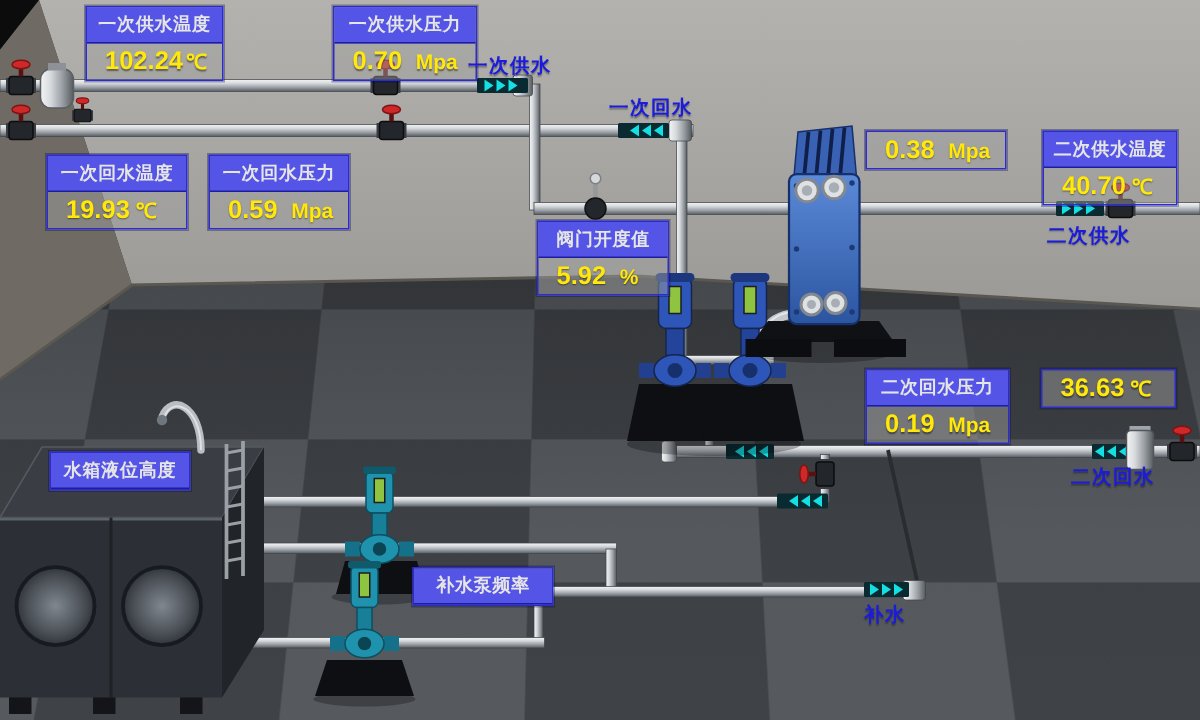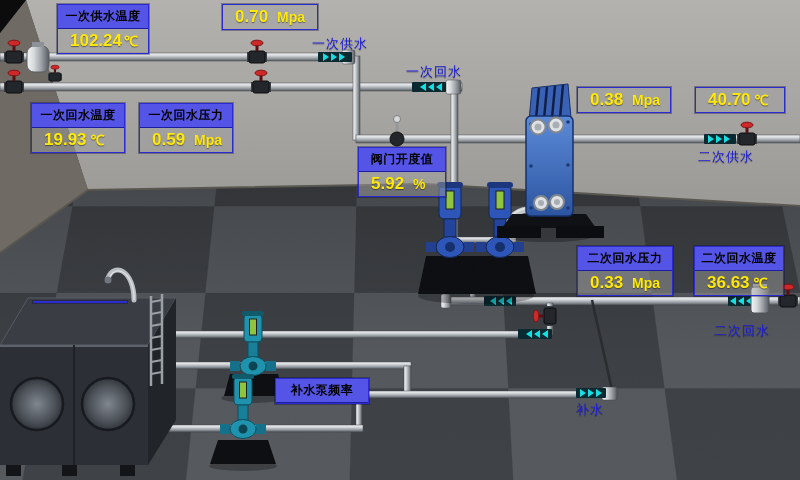--- a/index.html
+++ b/index.html
@@ -10,31 +10,31 @@
     background-image:
       linear-gradient(rgba(18,18,20,.45), rgba(18,18,20,0) 28%, rgba(120,126,132,.18) 78%),
       conic-gradient(#55595d 25%, #3d4044 0 50%, #55595d 0 75%, #3d4044 0);
     background-size:100% 100%, 260px 160px;
     transform:perspective(950px) rotateX(30deg);
     transform-origin:50% 0;}
   .scene{position:absolute;left:0;top:0;}
   
   .meter{position:absolute;border:1px solid #2b2bd0;background:rgba(158,158,158,.48);
          box-shadow:0 0 0 1px rgba(10,10,60,.35);}
-  .meter .hd{background:#5454e6;color:#000000;font-size:12px;font-weight:700;
+  .meter .hd{background:#5454e6;color:#e5e5e5;font-size:12px;font-weight:700;
              text-align:center;padding:3px 1px;border-bottom:1px solid #1d1da0;
              letter-spacing:.5px;white-space:nowrap;}
   .meter .val{display:flex;align-items:baseline;gap:9px;padding:2px 12px;
               font-size:17px;font-weight:700;color:#ffe80a;white-space:nowrap;
               text-shadow:0 1px 1px rgba(0,0,0,.45);}
   .meter .val .unit{font-size:14px;}
   .meter .val.tight{gap:2px;}
   .meter .val.med{gap:4px;}
   
-  .plabel{position:absolute;font-size:13px;font-weight:400;color:#1b1bdd;
+  .plabel{position:absolute;font-size:13px;font-weight:700;color:#1b1bdd;
           letter-spacing:1px;text-shadow:0 1px 1px rgba(0,0,0,.35);white-space:nowrap;}
 </style>
 </head>
 <body>
 
 <div class="stage">
 
   <div class="floor"></div>
 
   <svg class="scene" width="800" height="480" viewBox="0 0 800 480">
@@ -261,20 +261,21 @@
   </svg>
 
   <div class="meter" style="left:57px;top:4px;width:90px">
     <div class="hd">一次供水温度</div>
     <div class="val tight">
         <span>102.24</span>
         <span class="unit">℃</span>
       </div>
   </div>
   <div class="meter" style="left:222px;top:4px;width:94px">
+    <div class="hd">一次供水压力</div>
     <div class="val">
         <span>0.70</span>
         <span class="unit">Mpa</span>
       </div>
   </div>
   <div class="meter" style="left:31px;top:103px;width:92px">
     <div class="hd">一次回水温度</div>
     <div class="val med">
         <span>19.93</span>
         <span class="unit">℃</span>
@@ -294,44 +295,45 @@
         <span class="unit">%</span>
       </div>
   </div>
   <div class="meter" style="left:577px;top:87px;width:92px">
     <div class="val">
         <span>0.38</span>
         <span class="unit">Mpa</span>
       </div>
   </div>
   <div class="meter" style="left:695px;top:87px;width:88px">
+    <div class="hd">二次供水温度</div>
     <div class="val med">
         <span>40.70</span>
         <span class="unit">℃</span>
       </div>
   </div>
   <div class="meter" style="left:577px;top:246px;width:94px">
     <div class="hd">二次回水压力</div>
     <div class="val">
-        <span>0.33</span>
+        <span>0.19</span>
         <span class="unit">Mpa</span>
       </div>
   </div>
   <div class="meter" style="left:694px;top:246px;width:88px">
-    <div class="hd">二次回水温度</div>
     <div class="val med">
         <span>36.63</span>
         <span class="unit">℃</span>
       </div>
   </div>
   <div class="meter" style="left:33px;top:301px;width:92px">
+    <div class="hd">水箱液位高度</div>
   </div>
   <div class="meter" style="left:275px;top:378px;width:92px">
     <div class="hd">补水泵频率</div>
   </div>
 
   <div class="plabel" style="left:312px;top:35px">一次供水</div>
   <div class="plabel" style="left:406px;top:63px">一次回水</div>
   <div class="plabel" style="left:698px;top:148px">二次供水</div>
-  <div class="plabel" style="left:714px;top:322px">二次回水</div>
+  <div class="plabel" style="left:714px;top:309px">二次回水</div>
   <div class="plabel" style="left:576px;top:401px">补水</div>
 
 </div>
 
 </body></html>

